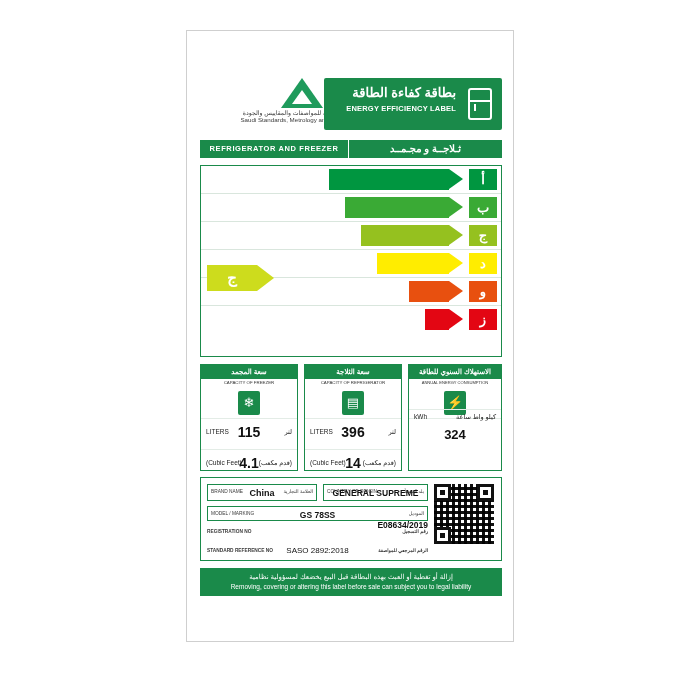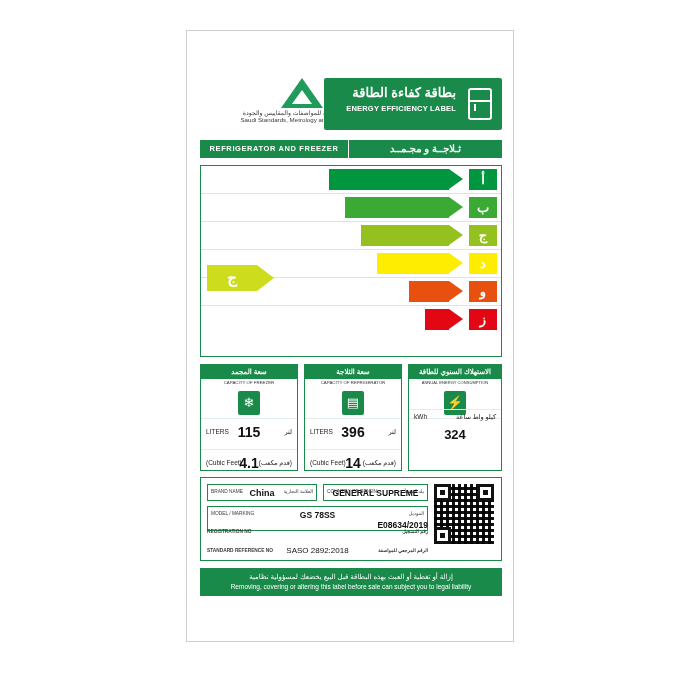--- a/index.html
+++ b/index.html
@@ -372,21 +372,21 @@
     box-sizing: border-box;
   }
   .info-cell {
     position: absolute;
     border: 1px solid #1a8a4a;
     box-sizing: border-box;
     background: #ffffff;
   }
   .cell-brand { left: 6px; top: 6px; width: 110px; height: 17px; }
   .cell-make  { left: 122px; top: 6px; width: 105px; height: 17px; }
-  .cell-model { left: 6px; top: 28px; width: 221px; height: 25px; padding-left: 34px; }
+  .cell-model { left: 6px; top: 28px; width: 221px; height: 15px; padding-left: 34px; }
   .cell-reg   { left: 6px; top: 50px; width: 221px; height: 17px; }
   .lbl-left {
     position: absolute;
     left: 3px;
     top: 4px;
     font-size: 4.8px;
     color: #3a3a3a;
     line-height: 1.25;
   }
   .lbl-right {

